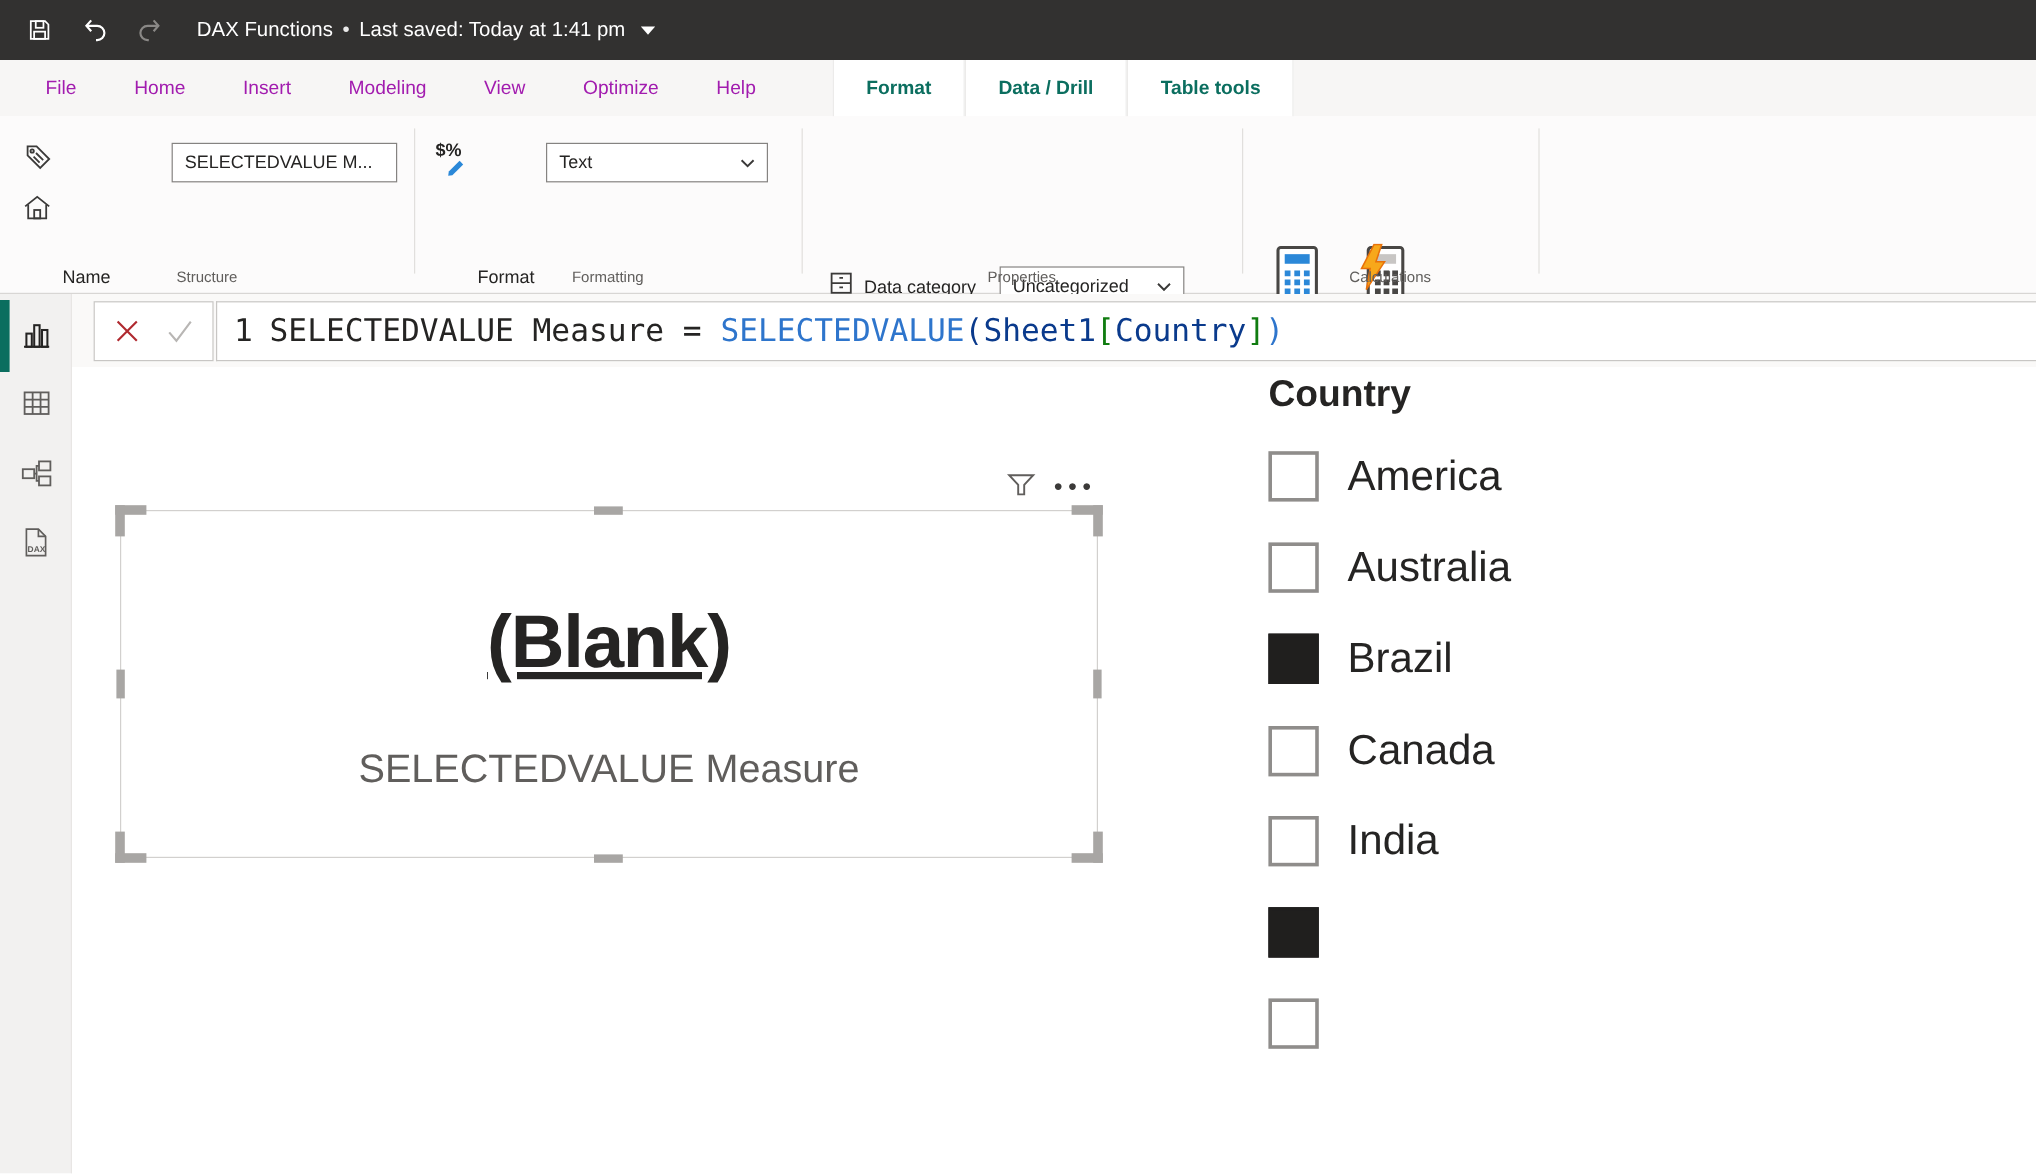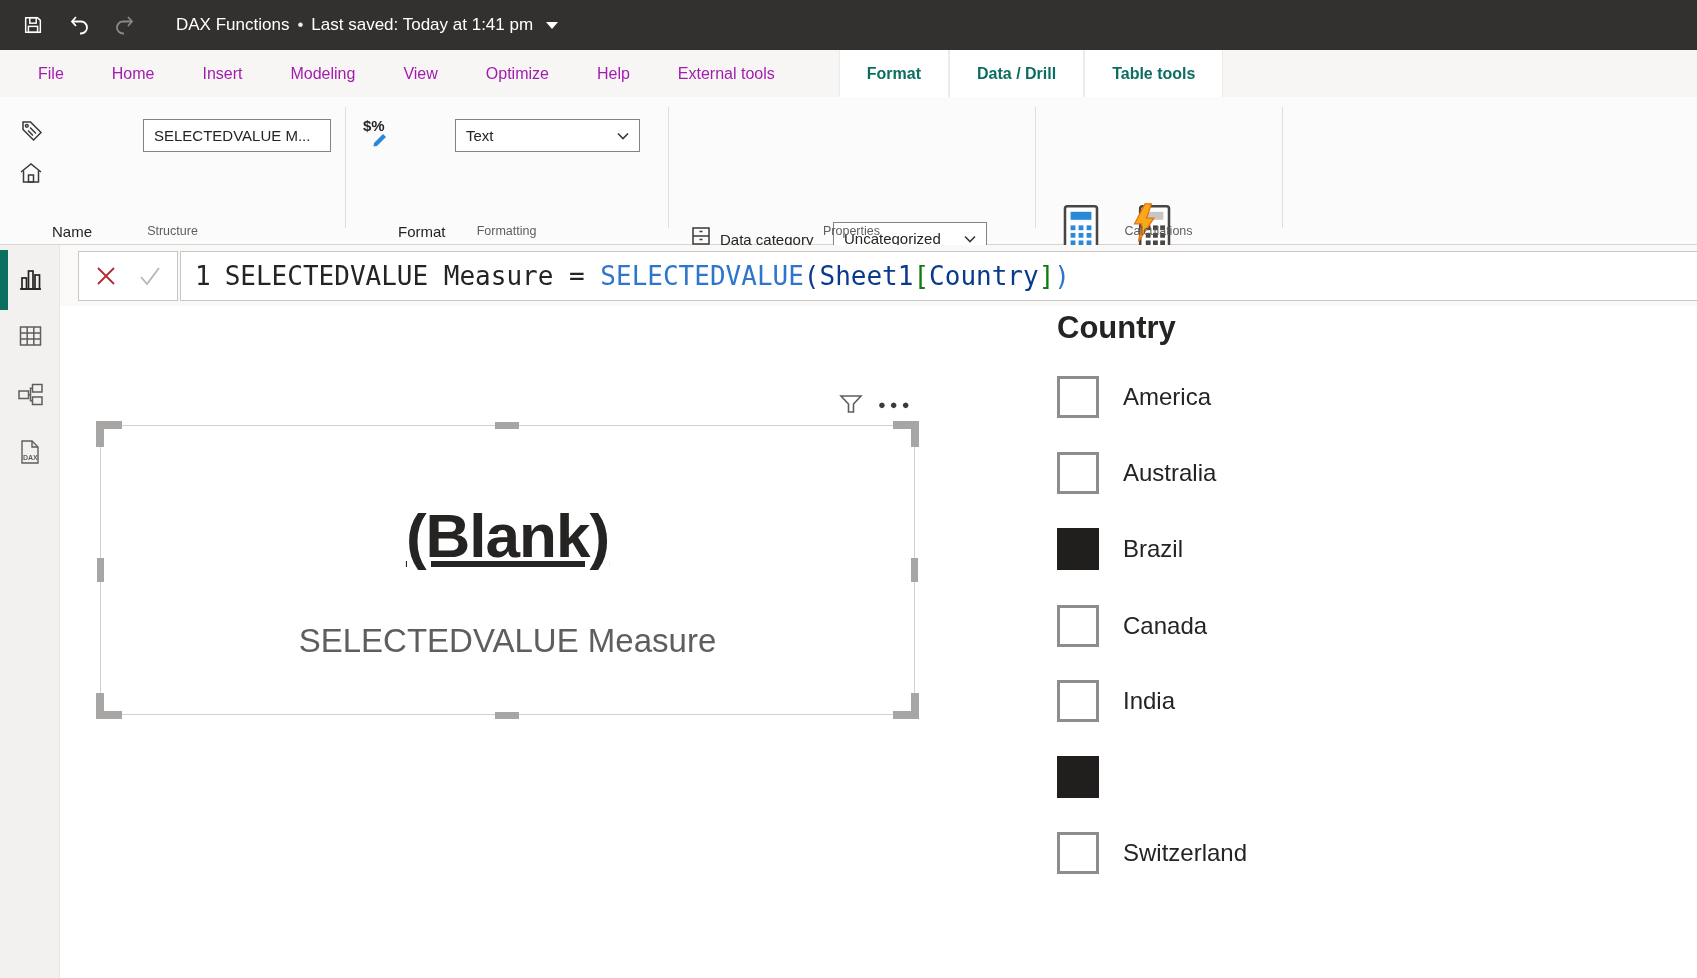--- a/index.html
+++ b/index.html
@@ -5,21 +5,21 @@
   * { margin:0; padding:0; box-sizing:border-box; }
   html,body { width:1697px; height:978px; overflow:hidden; }
   body { font-family:"Liberation Sans", sans-serif; background:#fff; color:#252423; }
   #app { position:relative; width:1697px; height:978px; background:#fff; }
 
   
   #titlebar { position:absolute; left:0; top:0; width:1697px; height:50px;
     background:#323130; display:flex; align-items:center; color:#fff; }
   .tb-icon { width:46px; height:50px; display:flex; align-items:center; justify-content:center; cursor:pointer; }
   .tb-icon:first-child { margin-left:10px; }
-  #titlebar .title-text { margin-left:28px; font-size:17px; display:flex; align-items:center; gap:8px; }
+  #titlebar .title-text { margin-left:16px; font-size:17px; display:flex; align-items:center; gap:8px; }
   #titlebar .sep { opacity:.9; }
   .tb-caret { margin-left:12px; display:flex; align-items:center; }
 
   
   #tabrow { position:absolute; left:0; top:50px; width:1697px; height:47px;
     background:#f7f6f5; display:flex; align-items:stretch; }
   .tab { display:flex; align-items:center; padding:0 24px; font-size:16px; color:#a21caf; cursor:pointer; }
   .tab:first-child { margin-left:14px; }
   .ctx-group { display:flex; margin-left:40px; }
   .ctx-tab { position:relative; display:flex; align-items:center; padding:0 27px; font-size:16px;
@@ -77,21 +77,21 @@
     font-size:33px; color:#605e5c; }
   #visual-toolbar { position:absolute; left:778px; top:85px; display:flex; align-items:center; gap:14px; color:#605e5c; }
   .more-dots { font-size:13px; letter-spacing:4px; color:#3b3a39; cursor:pointer; font-weight:700; }
 
   
   #slicer { position:absolute; left:975px; top:0px; width:600px; }
   #slicer-title { position:absolute; left:22px; top:4px; font-size:31px; font-weight:700; color:#252423; }
   .slicer-row { position:absolute; left:22px; height:42px; display:flex; align-items:center; gap:24px; cursor:pointer; }
   .cbx { width:42px; height:42px; border:3px solid #8f8d8b; background:#fff; flex:0 0 42px; }
   .cbx.checked { border-color:#201f1e; background:#201f1e; }
-  .slicer-label { font-size:24px; color:#252423; white-space:nowrap; }
+  .slicer-label { font-size:35px; color:#252423; white-space:nowrap; }
 
   svg { display:block; }
 </style>
 </head>
 <body>
 
 <div id="app">
 
   <div id="titlebar">
     <div class="tb-icon">
@@ -134,21 +134,20 @@
   </div>
 
   <div id="tabrow">
     <div class="tab">File</div>
     <div class="tab">Home</div>
     <div class="tab">Insert</div>
     <div class="tab">Modeling</div>
     <div class="tab">View</div>
     <div class="tab">Optimize</div>
     <div class="tab">Help</div>
-    <div class="tab">External tools</div>
     <div class="ctx-group">
       <div class="ctx-tab">Format</div>
       <div class="ctx-tab">Data / Drill</div>
       <div class="ctx-tab">Table tools</div>
     </div>
   </div>
 
   <div id="ribbon">
     <div class="grp-divider" style="left:345px;"></div>
     <div class="grp-divider" style="left:668px;"></div>
@@ -391,18 +390,17 @@
       </div>
       <div class="slicer-row" style="top:374px;">
         <span class="cbx"></span>
         <span class="slicer-label">India</span>
       </div>
       <div class="slicer-row" style="top:450px;">
         <span class="cbx checked"></span>
       </div>
       <div class="slicer-row" style="top:526px;">
         <span class="cbx"></span>
-        <span class="slicer-label">Switzerland</span>
       </div>
     </div>
   </div>
 
 </div>
 
 </body></html>

